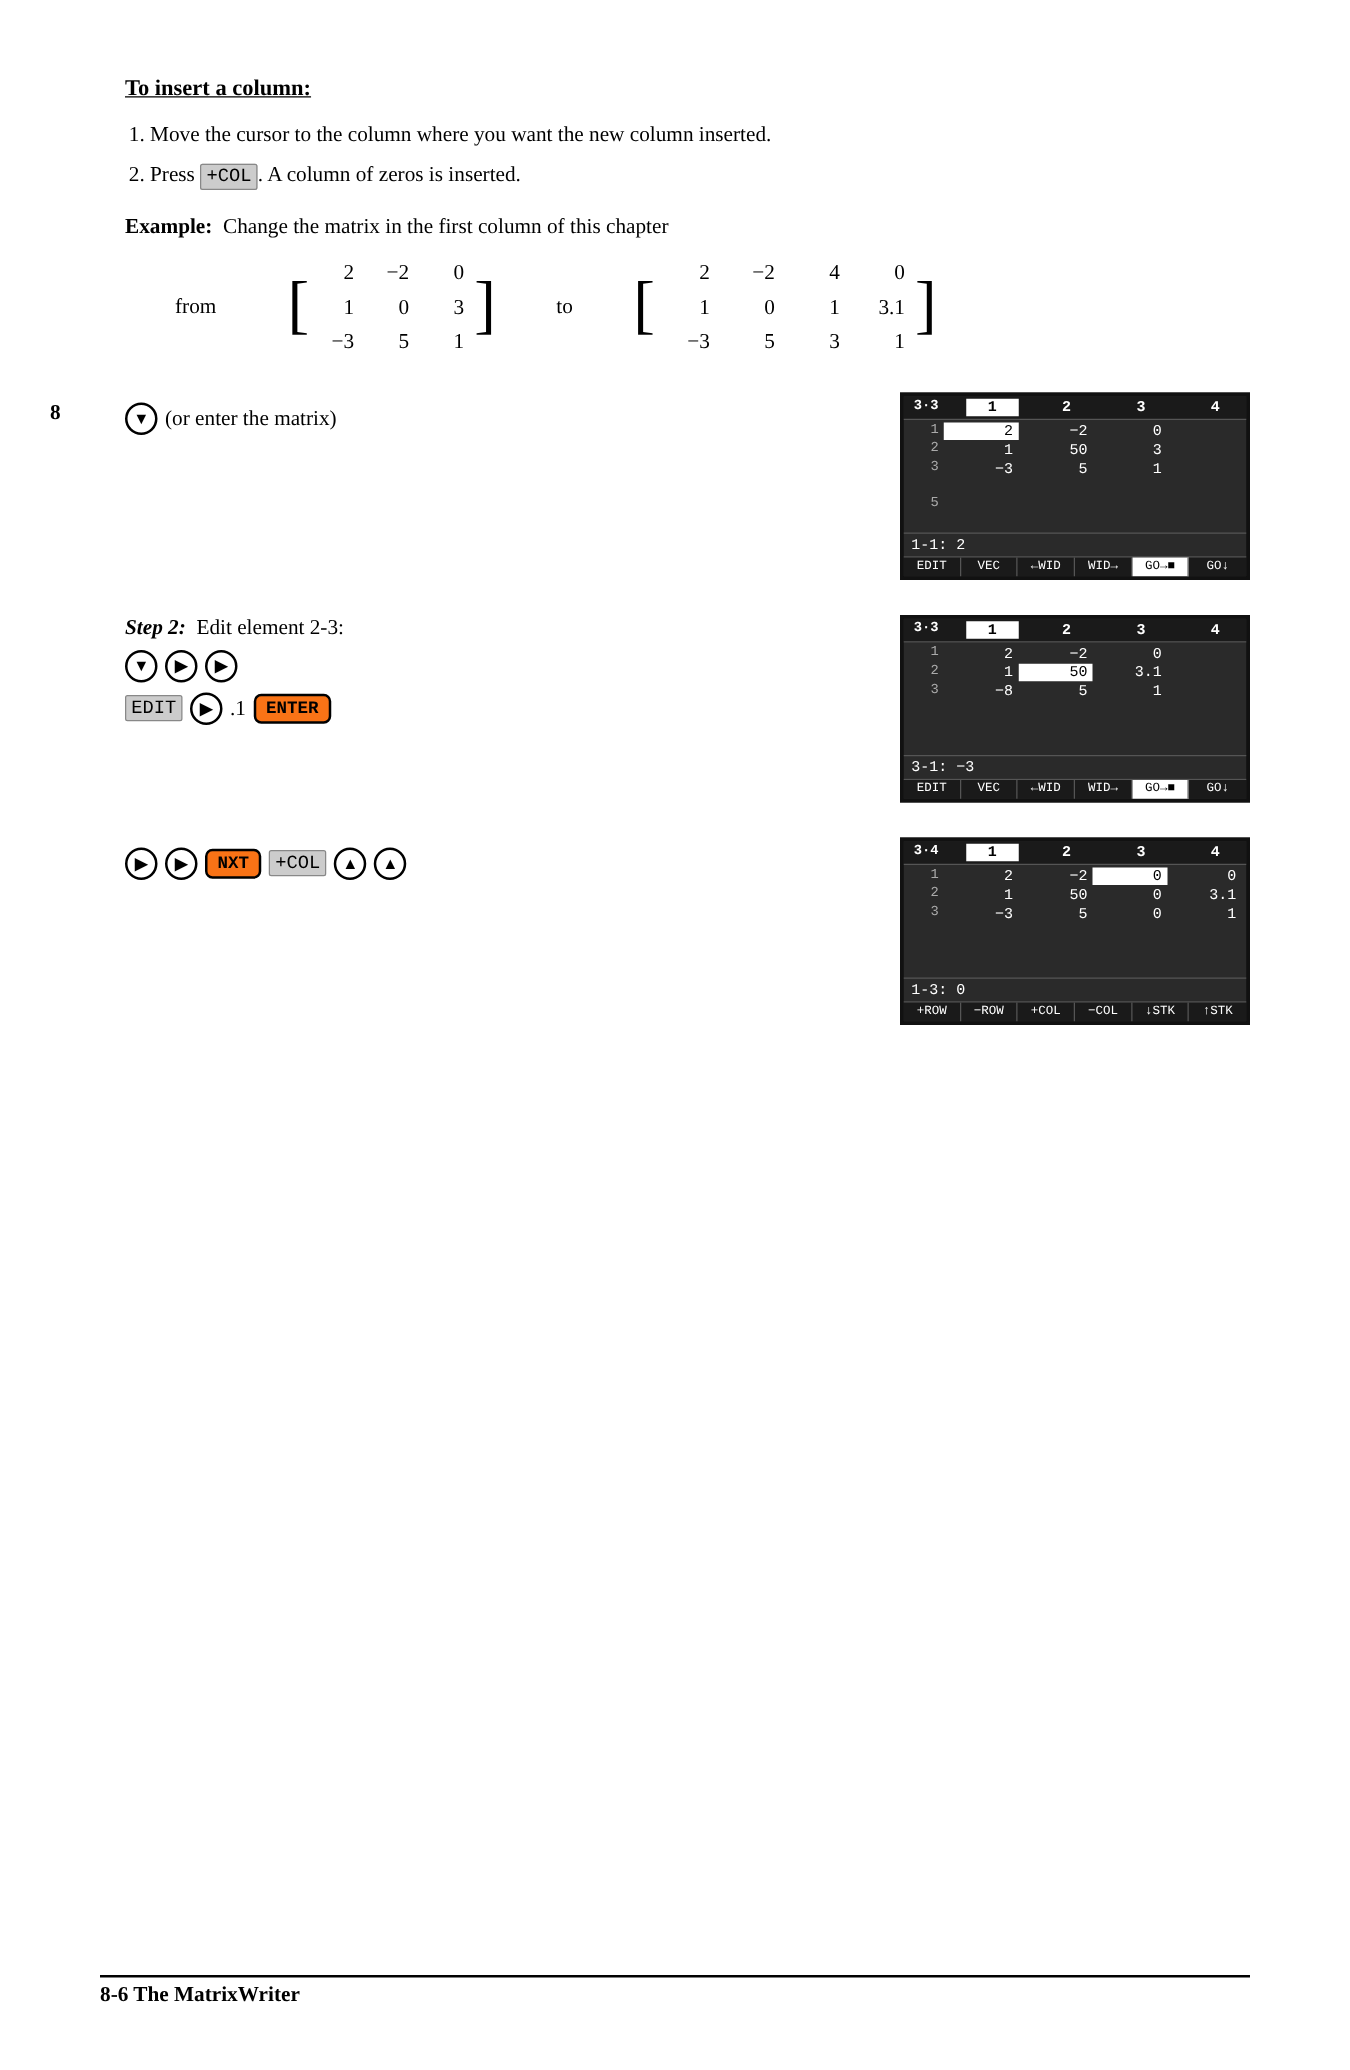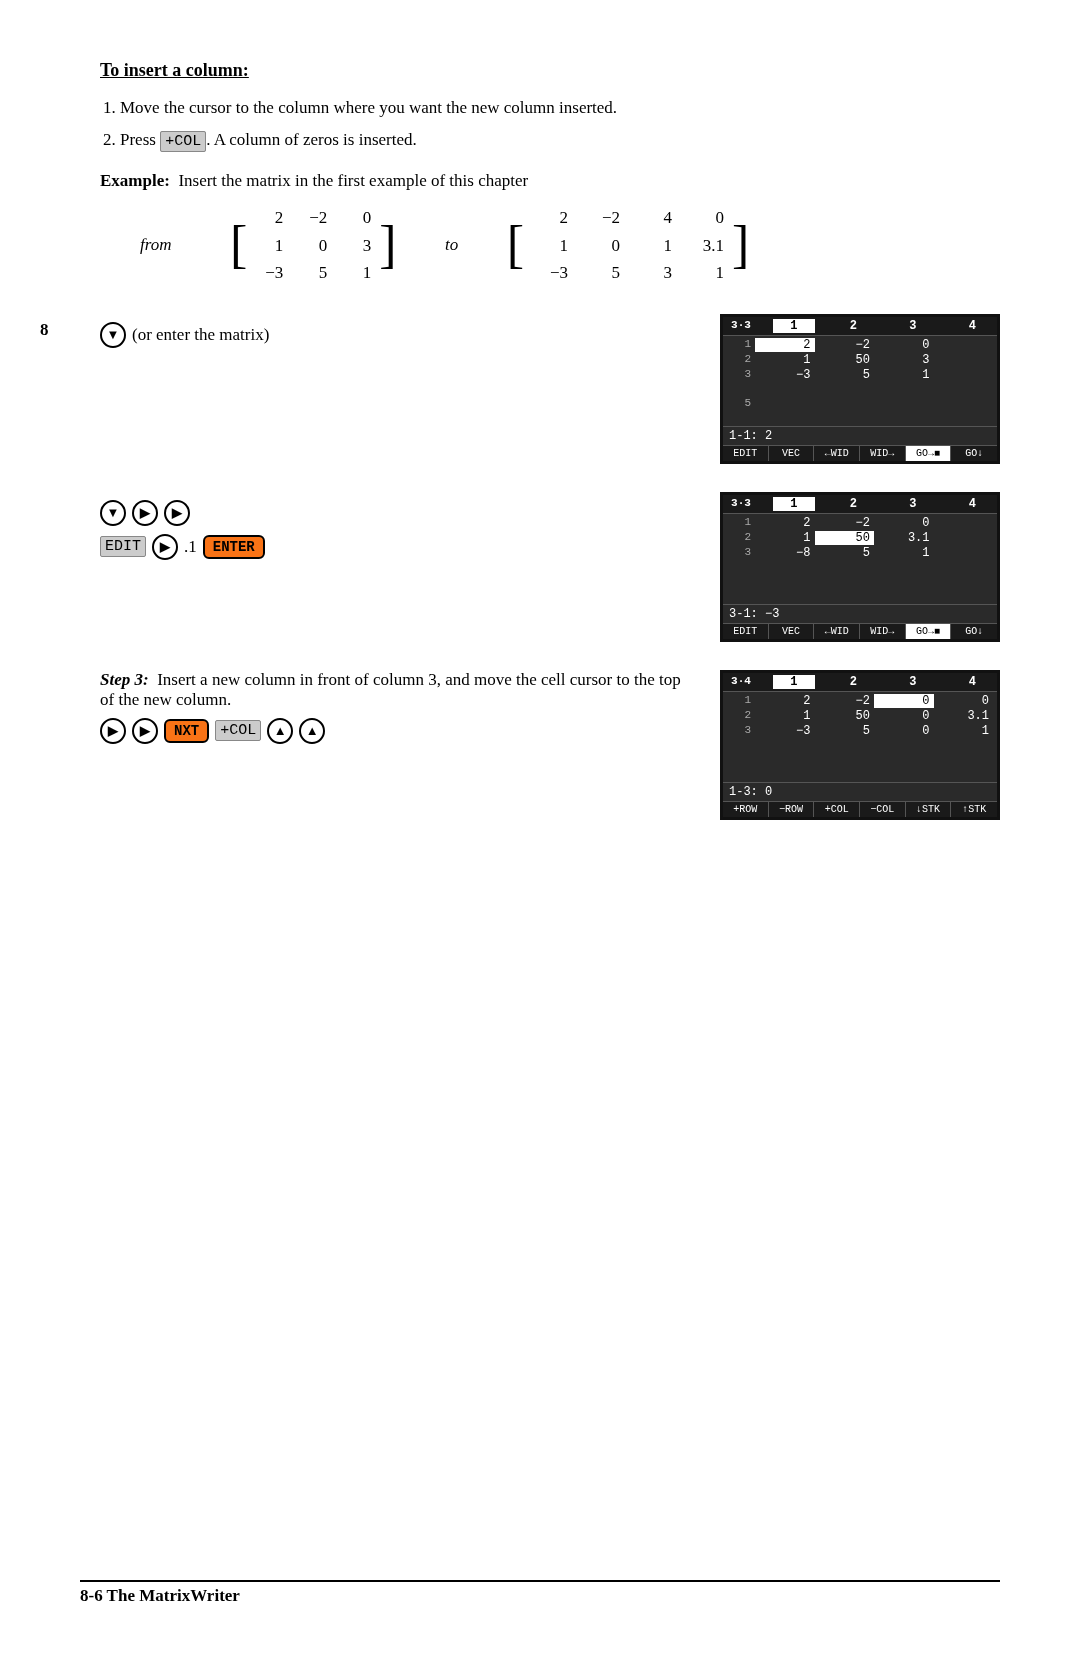--- a/index.html
+++ b/index.html
@@ -51,21 +51,20 @@
       display: flex;
       align-items: center;
       margin: 10px 0 24px 40px;
       font-size: 17px;
       gap: 40px;
     }
 
     .matrix-label {
       min-width: 50px;
       font-size: 17px;
-      font-style: italic;
     }
 
     .matrix-wrapper {
       display: flex;
       align-items: center;
       font-size: 17px;
     }
 
     .matrix-bracket-left, .matrix-bracket-right {
       font-size: 52px;
@@ -266,21 +265,21 @@
 <div class="page-num-indicator">8</div>
 
 <div class="section-title">To insert a column:</div>
 
 <ol class="step-list">
   <li>Move the cursor to the column where you want the new column inserted.</li>
   <li>Press <span class="inline-key">+COL</span>. A column of zeros is inserted.</li>
 </ol>
 
 <div class="example-label">
-  <strong>Example:</strong>&nbsp;&nbsp;<span>Insert the matrix in the first example of this chapter</span>
+  <strong>Example:</strong>&nbsp;&nbsp;<span>Change the matrix in the first column of this chapter</span>
 </div>
 
 <div class="matrix-row-container">
   <span class="matrix-label">from</span>
 
   <div class="matrix-wrapper">
     <span class="matrix-bracket-left">[</span>
     <div class="matrix-content matrix-3x3">
       <span class="matrix-cell">2</span>
       <span class="matrix-cell">−2</span>
@@ -374,20 +373,24 @@
         <div class="calc-menu-item">WID→</div>
         <div class="calc-menu-item active-menu">GO→■</div>
         <div class="calc-menu-item">GO↓</div>
       </div>
     </div>
   </div>
 </div>
 
 <div class="step-block">
   <div class="step-left">
+    <div class="step-heading">
+      <span>Step 2:</span>&nbsp;
+      <span style="font-style:normal; font-weight:normal;">Edit element 2-3:</span>
+    </div>
 
     <div class="button-row">
       <div class="circle-btn">▼</div>
       <div class="circle-btn">▶</div>
       <div class="circle-btn">▶</div>
     </div>
     <div class="button-row">
       <span class="inline-key">EDIT</span>
       <div class="circle-btn">▶</div>
       <span>.1</span>
@@ -436,24 +439,20 @@
         <div class="calc-menu-item">WID→</div>
         <div class="calc-menu-item active-menu">GO→■</div>
         <div class="calc-menu-item">GO↓</div>
       </div>
     </div>
   </div>
 </div>
 
 <div class="step-block">
   <div class="step-left">
-    <div class="step-heading">
-      <span>Step 3:</span>&nbsp;
-      <span style="font-style:normal; font-weight:normal;">Insert a new column in front of column 3, and move the cell cursor to the top of the new column.</span>
-    </div>
 
     <div class="button-row">
       <div class="circle-btn">▶</div>
       <div class="circle-btn">▶</div>
       <div class="rounded-btn">NXT</div>
       <span class="inline-key">+COL</span>
       <div class="circle-btn">▲</div>
       <div class="circle-btn">▲</div>
     </div>
   </div>

